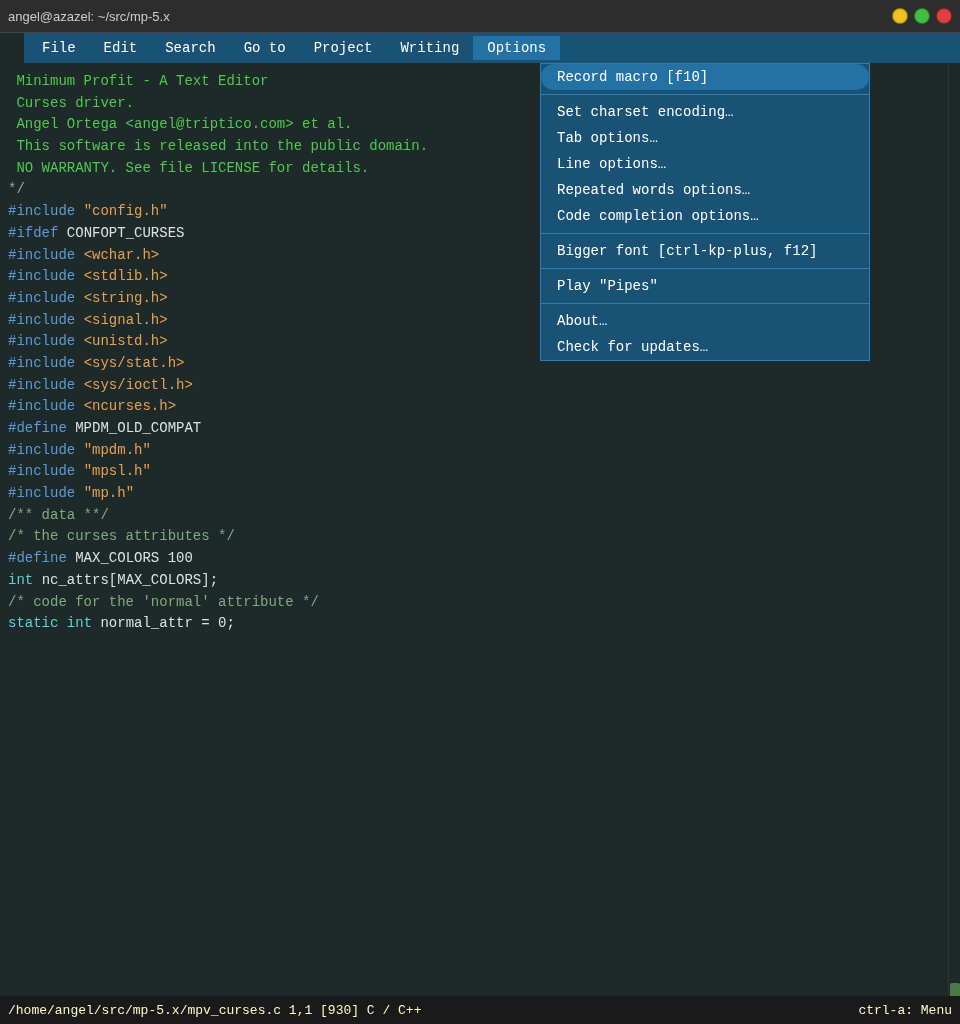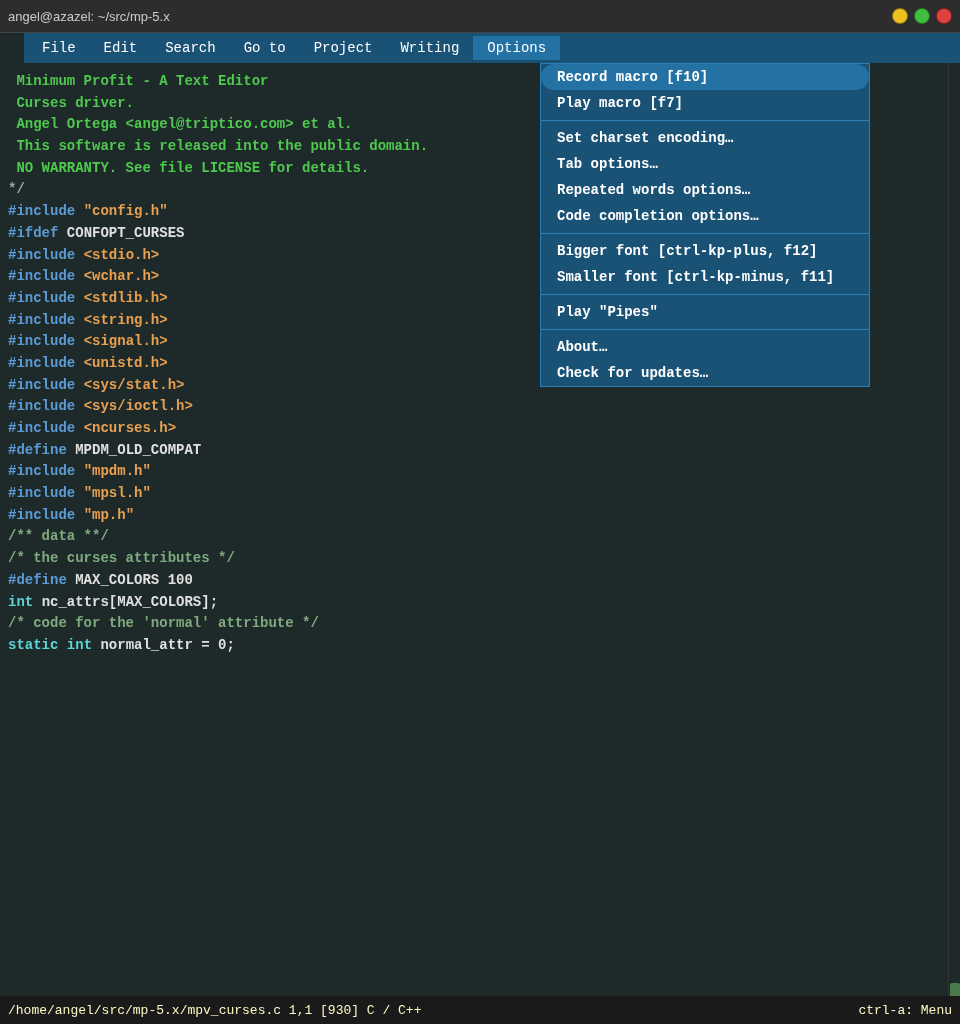--- a/index.html
+++ b/index.html
@@ -66,21 +66,20 @@
     .menu-item.active {
       background: #2471a3;
     }
 
     
     #main {
       display: flex;
       width: 100%;
       height: calc(1024px - 24px - 30px - 28px);
       position: relative;
-      font-weight: bold;
     }
 
     
     #editor {
       flex: 1;
       background: #1e2a2a;
       padding: 8px 4px;
       overflow: hidden;
       font-family: 'Courier New', Courier, monospace;
       font-size: 14px;
@@ -200,21 +199,20 @@
     <span class="code-line"></span>
     <span class="code-line color-green"> This software is released into the public domain.</span>
     <span class="code-line color-green"> NO WARRANTY. See file LICENSE for details.</span>
     <span class="code-line"></span>
     <span class="code-line color-gray">*/</span>
     <span class="code-line"></span>
     <span class="code-line"><span class="color-blue-kw">#include</span> <span class="color-string">"config.h"</span></span>
     <span class="code-line"></span>
     <span class="code-line"><span class="color-blue-kw">#ifdef</span> <span class="color-white">CONFOPT_CURSES</span></span>
     <span class="code-line"></span>
-    <span class="code-line"><span class="color-blue-kw">#include</span> <span class="color-string">&lt;stdio.h&gt;</span></span>
     <span class="code-line"><span class="color-blue-kw">#include</span> <span class="color-string">&lt;wchar.h&gt;</span></span>
     <span class="code-line"><span class="color-blue-kw">#include</span> <span class="color-string">&lt;stdlib.h&gt;</span></span>
     <span class="code-line"><span class="color-blue-kw">#include</span> <span class="color-string">&lt;string.h&gt;</span></span>
     <span class="code-line"><span class="color-blue-kw">#include</span> <span class="color-string">&lt;signal.h&gt;</span></span>
     <span class="code-line"><span class="color-blue-kw">#include</span> <span class="color-string">&lt;unistd.h&gt;</span></span>
     <span class="code-line"><span class="color-blue-kw">#include</span> <span class="color-string">&lt;sys/stat.h&gt;</span></span>
     <span class="code-line"><span class="color-blue-kw">#include</span> <span class="color-string">&lt;sys/ioctl.h&gt;</span></span>
     <span class="code-line"></span>
     <span class="code-line"><span class="color-blue-kw">#include</span> <span class="color-string">&lt;ncurses.h&gt;</span></span>
     <span class="code-line"></span>
@@ -234,29 +232,28 @@
     <span class="code-line color-comment">/* code for the 'normal' attribute */</span>
     <span class="code-line"><span class="color-cyan">static</span> <span class="color-cyan">int</span> <span class="color-white">normal_attr = 0;</span></span>
   </div>
 
   <div id="scrollbar">
     <div id="scrollbar-thumb"></div>
   </div>
 
   <div id="dropdown">
   <div class="dropdown-item highlighted">Record macro [f10]</div>
-      <div class="dropdown-item">Play macro [f7]</div>
       <div class="dropdown-separator"></div>
       <div class="dropdown-item">Set charset encoding…</div>
       <div class="dropdown-item">Tab options…</div>
+      <div class="dropdown-item">Line options…</div>
       <div class="dropdown-item">Repeated words options…</div>
       <div class="dropdown-item">Code completion options…</div>
       <div class="dropdown-separator"></div>
       <div class="dropdown-item">Bigger font [ctrl-kp-plus, f12]</div>
-      <div class="dropdown-item">Smaller font [ctrl-kp-minus, f11]</div>
       <div class="dropdown-separator"></div>
       <div class="dropdown-item">Play "Pipes"</div>
       <div class="dropdown-separator"></div>
       <div class="dropdown-item">About…</div>
       <div class="dropdown-item">Check for updates…</div>
     </div>
 
 </div>
 
 <div id="statusbar">

